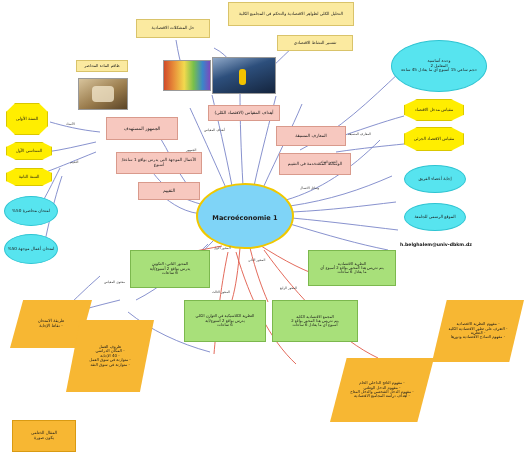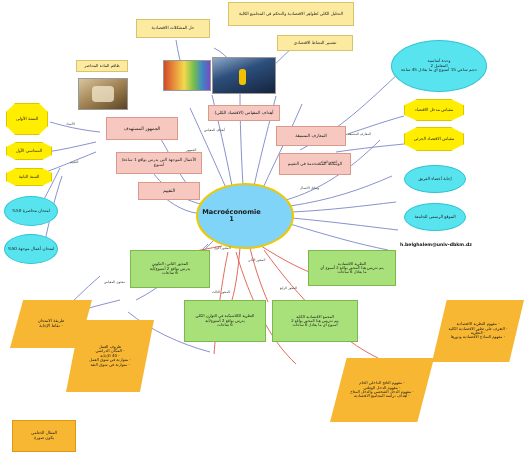--- a/index.html
+++ b/index.html
@@ -21,21 +21,21 @@
   .rect-pink{background:#f7c8bf;border:1px solid #d99a8c;}
   .rect-yellow{background:#fbeaa0;border:1px solid #d9c36a;}
   .rect-green{background:#a8e07a;border:1px solid #7cb84e;}
   .rect-orange{background:#f7b733;border:1px solid #d99a12;}
   .ellipse-cyan{background:#57e4ef;border:1px solid #2fc4d2;border-radius:50%;}
   .oct-yellow{background:#ffee00;border:1px solid #d9c700;
      clip-path:polygon(22% 0,78% 0,100% 28%,100% 72%,78% 100%,22% 100%,0 72%,0 28%);}
   .para-orange{background:#f7b733;
      clip-path:polygon(16% 0,100% 0,84% 100%,0 100%);}
   .center{background:#7fd4f7;border:2px solid #f0c800;border-radius:50%;
-     flex-direction:row;gap:44px;}
+     flex-direction:column;gap:44px;}
   .center .t1{font-weight:bold;}
   .center .t2{font-weight:bold;}
   .thumb{border:1px solid #888;background:linear-gradient(135deg,#0d2b5e 0%,#1f5fa8 45%,#0a1e44 100%);
      position:relative;overflow:hidden;}
   .thumb:after{content:"";position:absolute;left:12%;top:55%;width:76%;height:3px;
      background:#e23b2e;transform:rotate(-28deg);}
   .thumb:before{content:"";position:absolute;left:58%;top:16%;width:26%;height:26%;
      background:#cfe6ff;border-radius:50%;opacity:.85;}
   .photo{border:1px solid #999;overflow:hidden;position:relative;background:#cfd8e0;}
   .ph-a{background:linear-gradient(160deg,#8fa8c8 0%,#2d4f7c 40%,#14243d 100%);}

